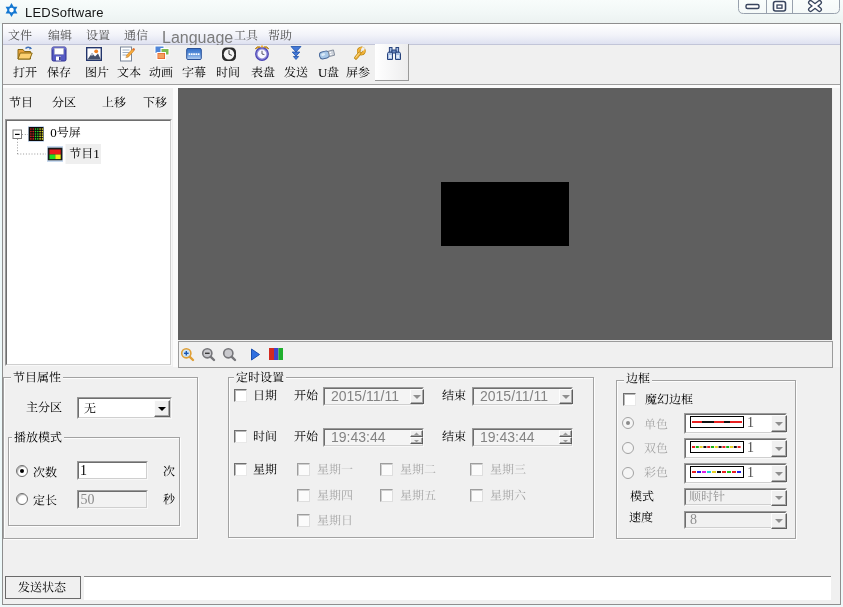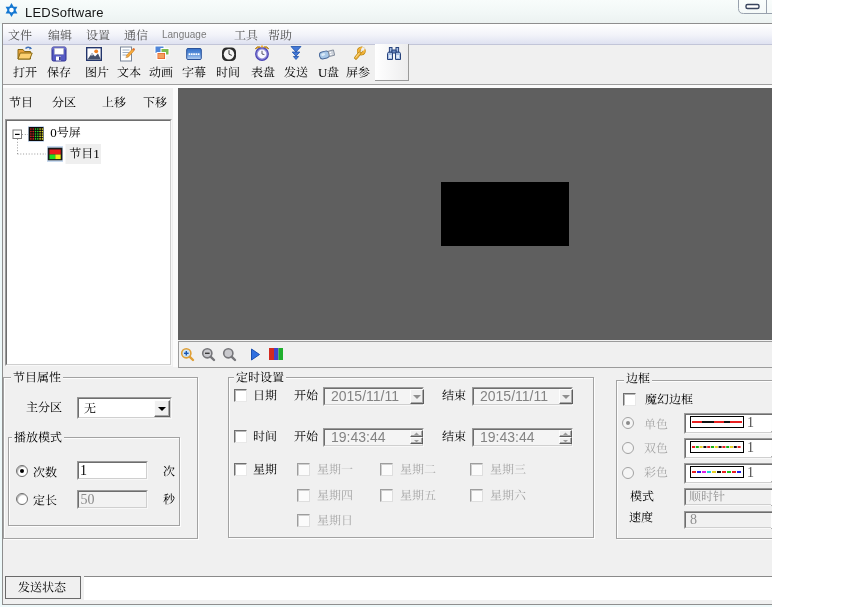--- a/index.html
+++ b/index.html
@@ -1,14 +1,14 @@
 <!DOCTYPE html>
 <html><head><meta charset="utf-8"><style>
 html,body{margin:0;padding:0}
-#w{position:relative;width:772px;height:607px;overflow:hidden;background:#eef9fa;font-family:"Liberation Sans",sans-serif}
+#w{position:relative;width:843px;height:607px;overflow:hidden;background:#eef9fa;font-family:"Liberation Sans",sans-serif}
 .a{position:absolute}
 .r{position:absolute;overflow:visible}
 .sunk{position:absolute;border:1px solid;border-color:#9a9a9a #f8f8f8 #f8f8f8 #9a9a9a}
 .sunk>i{position:absolute;left:0;top:0;right:0;bottom:0;border:1px solid;border-color:#6e6e6e #cfcfcf #cfcfcf #6e6e6e;background:#fff;display:block}
 .cb{position:absolute;width:11px;height:11px;background:#fff;border:1px solid;border-color:#6f6f6f #e8e8e8 #e8e8e8 #6f6f6f;box-shadow:inset 1px 1px 0 #b8b8b8}
 .cbd{position:absolute;width:11px;height:11px;background:#fbfbfb;border:1px solid;border-color:#9d9d9d #dedede #dedede #9d9d9d;box-shadow:inset 1px 1px 0 #cfcfcf}
 .rad{position:absolute;width:10px;height:10px;border-radius:50%;background:#fff;border:1px solid #6e6e6e;box-shadow:inset 1px 1px 1px #b0b0b0}
 .radd{position:absolute;width:10px;height:10px;border-radius:50%;background:#f5f5f5;border:1px solid #a2a2a2}
 .dot{position:absolute;left:3px;top:3px;width:4px;height:4px;border-radius:50%;background:#000}
 .dotd{position:absolute;left:3px;top:3px;width:4px;height:4px;border-radius:50%;background:#8b8b8b}
@@ -65,21 +65,21 @@
       <use href="#g4FE1" x="12.00"></use>
     </svg>
 <svg class="r" style="left:234px;top:28.5px" width="25" height="15" viewBox="0 0 25.00 15.00" fill="#4d4d4d">
       <use href="#g5DE5" x="0.00"></use>
       <use href="#g5177" x="12.00"></use>
     </svg>
 <svg class="r" style="left:268px;top:28.5px" width="25" height="15" viewBox="0 0 25.00 15.00" fill="#4d4d4d">
       <use href="#g5E2E" x="0.00"></use>
       <use href="#g52A9" x="12.00"></use>
     </svg>
-<div class="a" style="left:162px;top:29px;font-size:10px;color:#7b7b7b">Language</div>
+<div class="a" style="left:162px;top:29px;font-size:16px;color:#7b7b7b">Language</div>
 <div class="a" style="left:3px;top:45px;width:837px;height:39px;background:#f0f0f0;border-bottom:1px solid #9f9f9f"></div>
 <svg class="r" style="left:13px;top:66px" width="25" height="15" viewBox="0 0 25.00 15.00" fill="#000">
       <use href="#g6253" x="0.00"></use>
       <use href="#g5F00" x="12.00"></use>
     </svg>
 <svg class="r" style="left:47px;top:66px" width="25" height="15" viewBox="0 0 25.00 15.00" fill="#000">
       <use href="#g4FDD" x="0.00"></use>
       <use href="#g5B58" x="12.00"></use>
     </svg>
 <svg class="r" style="left:84.5px;top:66px" width="25" height="15" viewBox="0 0 25.00 15.00" fill="#000">

